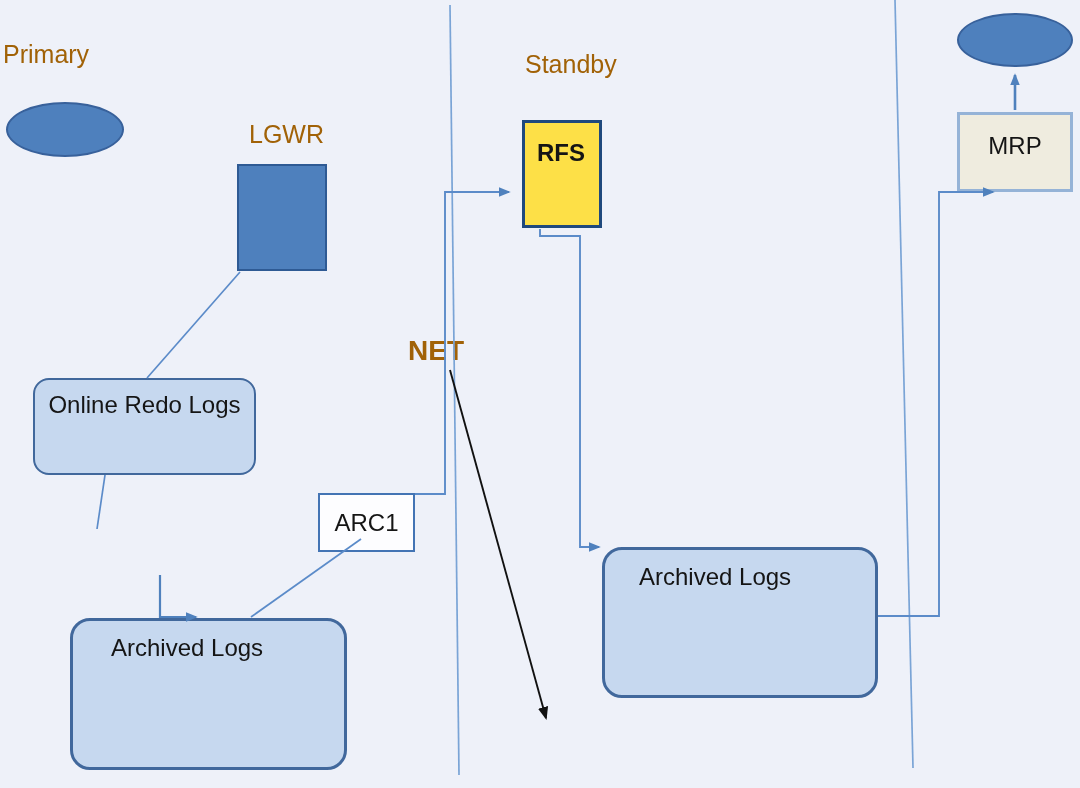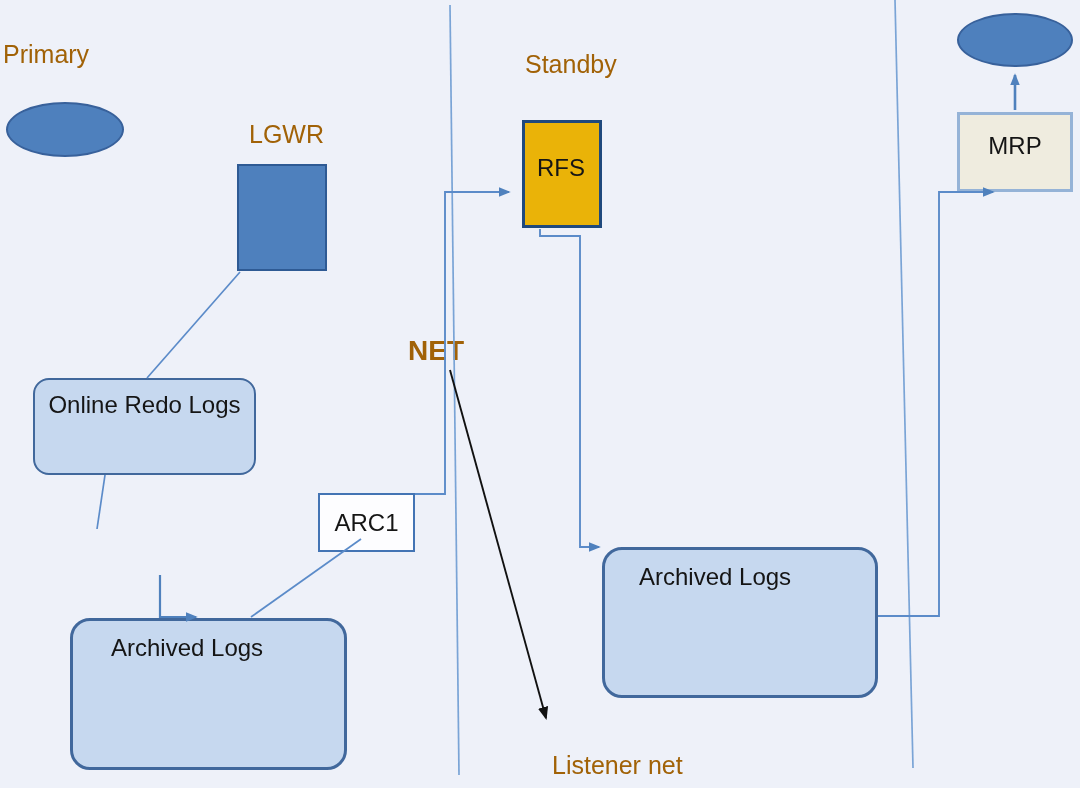--- a/index.html
+++ b/index.html
@@ -50,23 +50,24 @@
 
   .small-tag {
     background: #fdfdff;
     border: 2px solid #4374b4;
     display: flex;
     align-items: center;
     justify-content: center;
   }
 
   .rfs {
-    background: #eab308;
+    background: #fde047;
     border: 3px solid #1f497d;
-    padding: 31px 0 0 12px;
+    padding: 16px 0 0 12px;
+    font-weight: bold;
   }
 
   .mrp {
     background: #efecdf;
     border: 3px solid #95b3d7;
     text-align: center;
     padding-top: 17px;
   }
 
   svg.wires {
@@ -78,21 +79,20 @@
   }
 </style>
 </head>
 <body>
 
 <div class="canvas">
 
   <div class="free-label" style="left:3px; top:40px;">Primary</div>
   <div class="free-label" style="left:497px; top:50px;margin-left:28px;">Standby</div>
   <div class="free-label" style="left:408px; top:335px; font-size:28px;font-weight:bold;">NET</div>
-  <div class="free-label" style="left:552px; top:751px;">Listener net</div>
   <div class="free-label" style="left:249px; top:120px;">LGWR</div>
 
   <div class="node ellipse" style="left:6px; top:102px; width:118px; height:55px;"></div>
 
   <div class="node solid-rect" style="left:237px; top:164px; width:90px; height:107px;"></div>
 
   <div class="node light-round" style="left:33px; top:378px; width:223px; height:97px; border-width:2.5px; border-radius:16px; text-align:center; padding-top:11px;">
     <span>Online Redo Logs</span>
   </div>
 

